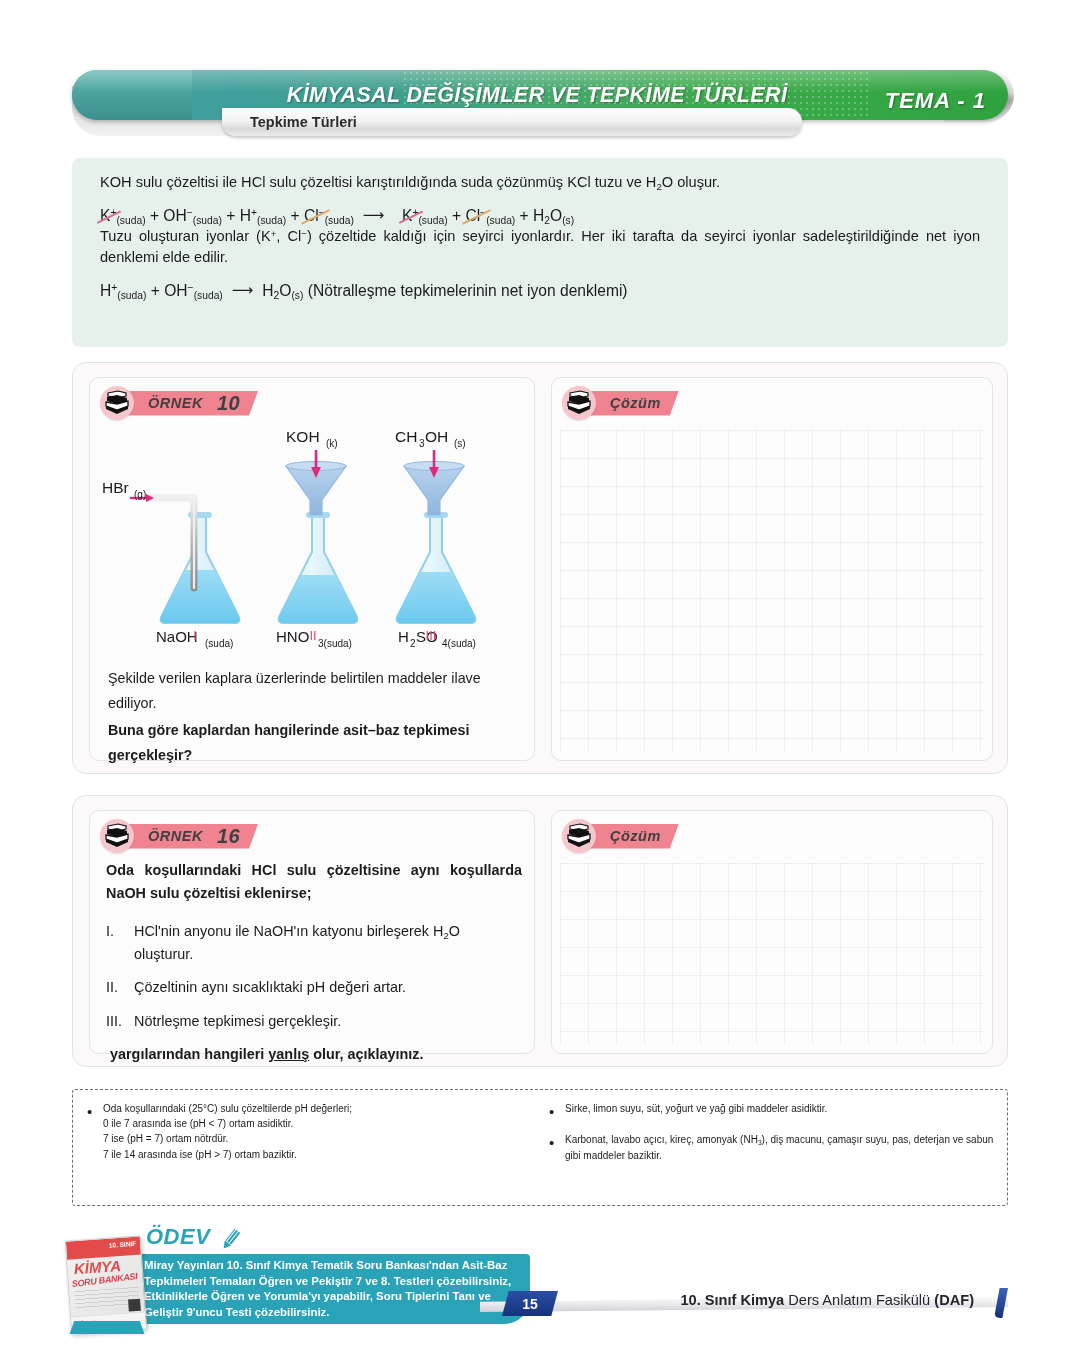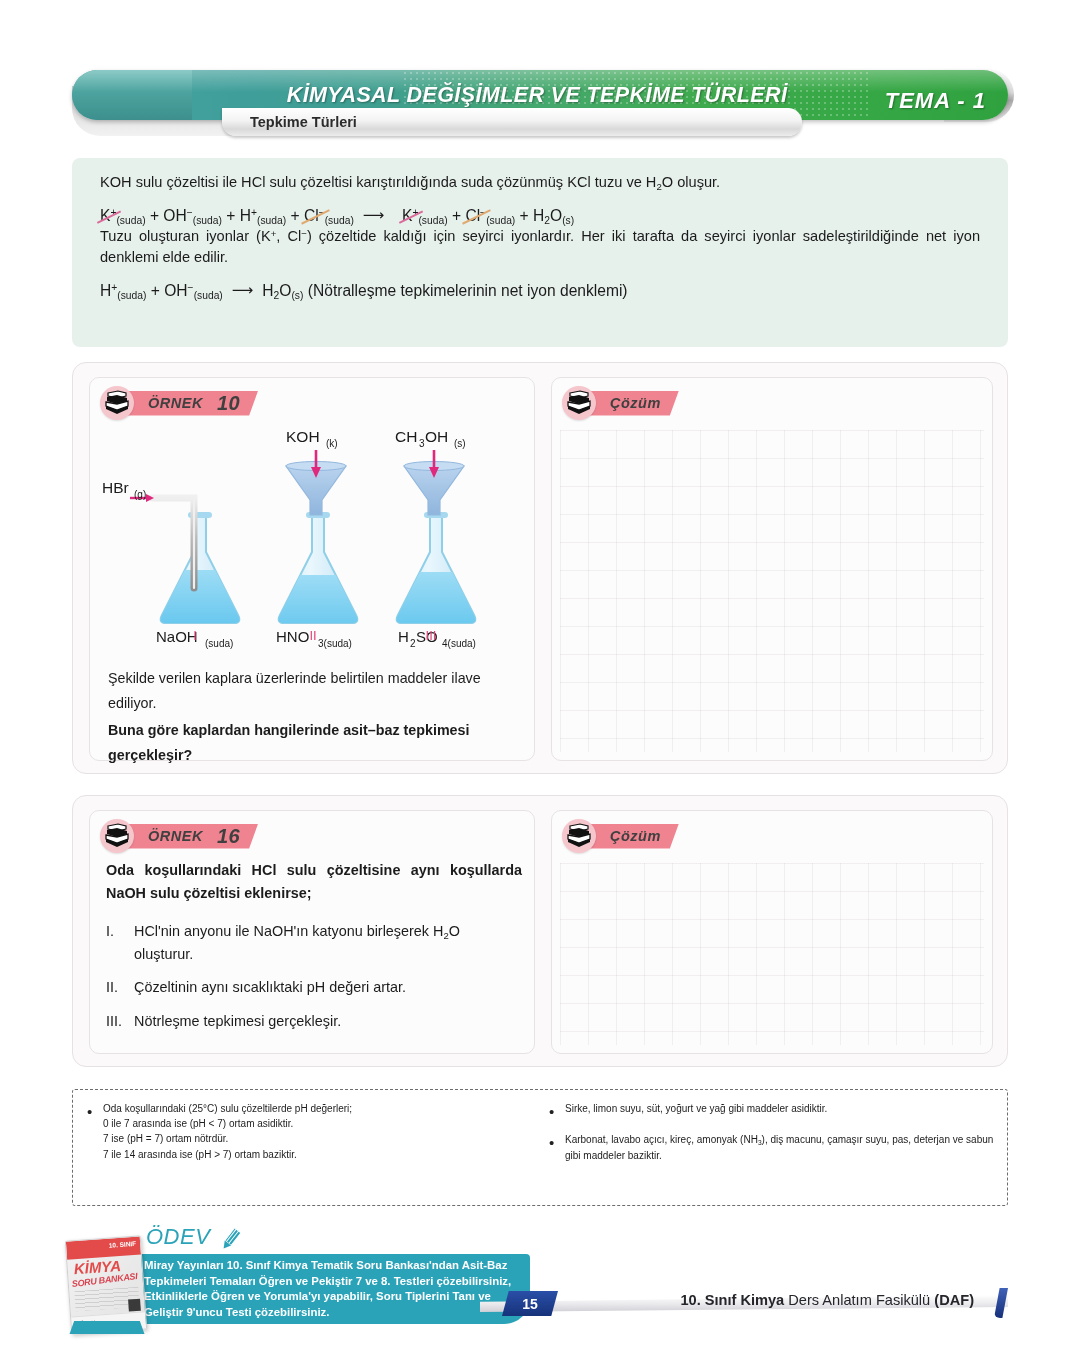--- a/index.html
+++ b/index.html
@@ -179,21 +179,21 @@
   .odev-panel:before{
     content:"";position:absolute;left:-14px;top:6px;width:22px;height:58px;
     background:#1d8ea2;transform:skewY(12deg);border-radius:3px;
   }
   .odev-text{
     position:absolute;left:14px;top:4px;width:380px;
     color:#fff;font-size:11.4px;font-weight:bold;line-height:1.38;
   }
   .odev-word{
     position:absolute;left:78px;top:0px;
-    color:#2aa3b8;font-size:22px;font-weight:normal;font-style:italic;letter-spacing:.5px;
+    color:#2aa3b8;font-size:22px;font-weight:bold;font-style:italic;letter-spacing:.5px;
   }
   .odev-pencil{position:absolute;left:150px;top:2px;}
   .odev-book{
     position:absolute;left:0;top:14px;width:74px;height:92px;
     background:linear-gradient(135deg,#f2f2f2,#e2e2e2);
     border:1px solid #cfcfcf;border-radius:2px;transform:rotate(-4deg);
     overflow:hidden;box-shadow:1px 2px 4px rgba(0,0,0,.22);
   }
   .bk-top{position:absolute;left:0;top:0;right:0;height:18px;background:#e34b4b;}
   .bk-top span{position:absolute;right:4px;top:3px;color:#fff;font-size:6.5px;font-weight:bold;}
@@ -434,20 +434,21 @@
           </li>
           <li>
             <span class="rn">II.</span>
             <span>Çözeltinin aynı sıcaklıktaki pH değeri artar.</span>
           </li>
           <li>
             <span class="rn">III.</span>
             <span>Nötrleşme tepkimesi gerçekleşir.</span>
           </li>
         </ol>
+        <div class="tail"><span>yargılarından hangileri </span><u>yanlış</u><span> olur, açıklayınız.</span></div>
       </div>
     </div>
 
     <div class="inner right" id="c11-right">
       <div class="grid-bg"></div>
       <div class="badge">
         <div class="badge-circle">
           <svg width="24" height="26" viewBox="0 0 24 26">
             <path d="M3 3 L13 1 L21 3 L21 6 L13 8 L3 6 Z" fill="#ffffff" stroke="#111" stroke-width="1.2"></path>
             <path d="M2 7 L12 5 L22 8 L22 12 L12 14 L2 11 Z" fill="#111111"></path>

